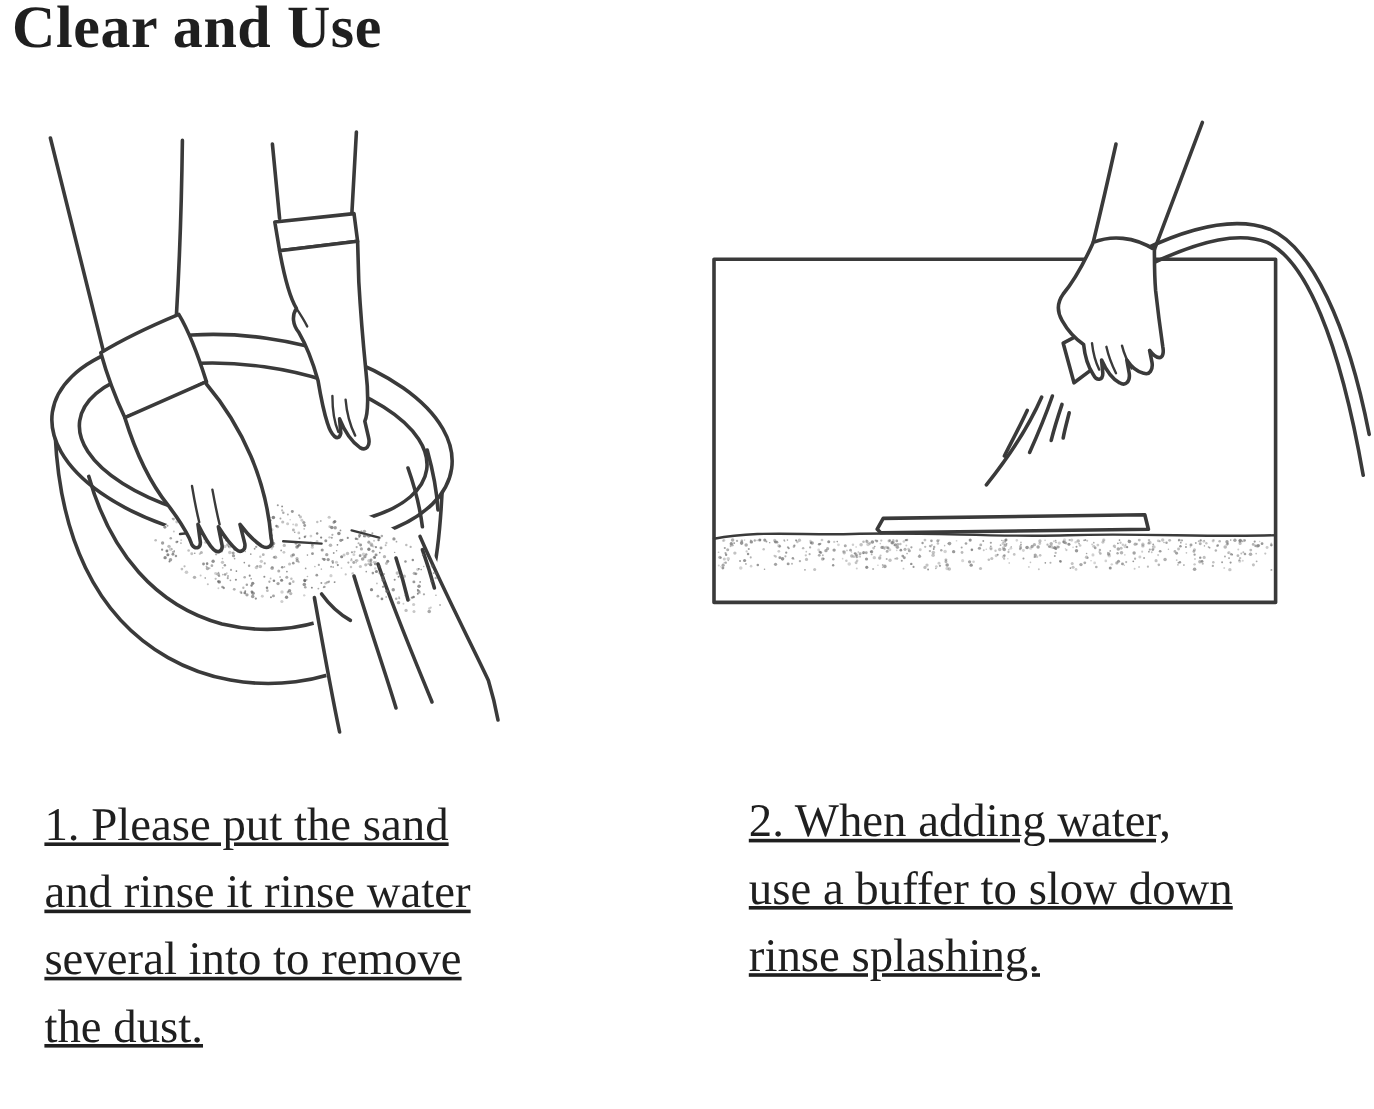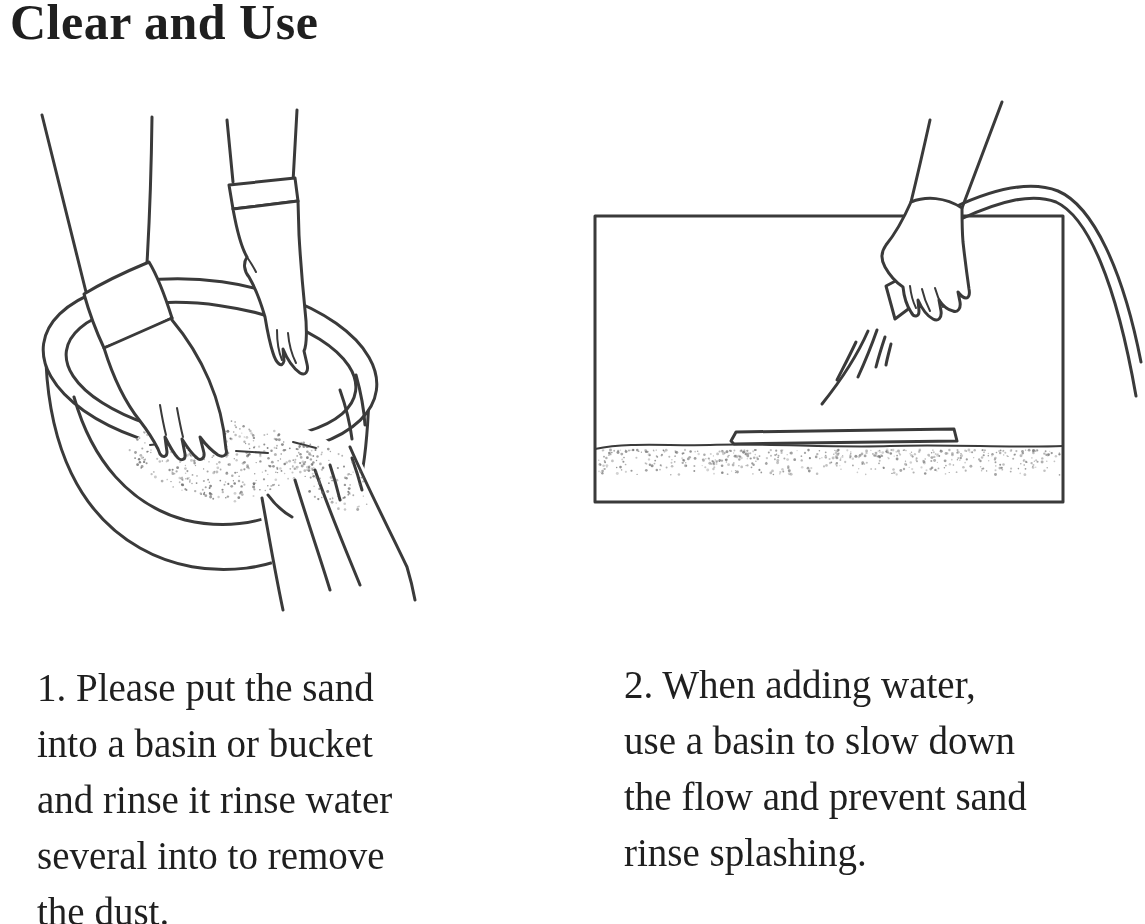--- a/index.html
+++ b/index.html
@@ -14,21 +14,21 @@
     font-size:50px;line-height:60px;font-weight:bold;color:var(--text);letter-spacing:.5px;
   }
   figure.illus{position:absolute;margin:0;padding:0;}
   .illus-left{left:0;top:105px;width:450px;height:510px;}
   .illus-right{left:570px;top:90px;width:575px;height:440px;}
   svg{display:block;}
   .ln{fill:none;stroke:var(--ink);stroke-width:3;stroke-linecap:round;stroke-linejoin:round;}
   .thin{stroke-width:2;}
   .fillw{fill:#ffffff;}
   .step{position:absolute;color:var(--text);font-size:39px;line-height:56px;}
-  .step p{margin:0;}
+  .step p{margin:0;text-decoration:underline;}
   .step-1{left:37px;top:660px;width:440px;}
   .step-2{left:624px;top:657px;width:500px;}
 </style>
 </head>
 <body>
 
 <div id="canvas">
 
   <h1 class="title">Clear and Use</h1>
 
@@ -1189,26 +1189,24 @@
         <path class="ln fillw" d="M341,112 C333,130 325,144 316,155 C311,162 311,170 315,177 C320,186 327,193 333,197 C334,207 337,216 341,222 C344,228 349,227 349,221 L348,210 C352,219 357,226 363,229 C368,232 372,228 371,221 L369,210 C373,216 378,220 383,221 C388,223 391,218 390,212 L388,202 C391,206 394,208 396,208 C399,208 400,204 399,199 C397,185 395,170 393,152 C392,140 392,128 392,118 C375,107 356,106 341,112 Z"></path>
         <path class="ln thin" d="M340,196 C341,205 343,212 346,218"></path>
         <path class="ln thin" d="M352,199 C354,208 357,215 360,221"></path>
         <path class="ln thin" d="M365,198 C367,206 370,212 373,217"></path>
       </g>
     </svg>
   </figure>
 
   <div class="step step-1">
     <p>1. Please put the sand</p>
-    <p>into a basin or bucket</p>
     <p>and rinse it rinse water</p>
     <p>several into to remove</p>
     <p>the dust.</p>
   </div>
 
   <div class="step step-2">
     <p>2. When adding water,</p>
-    <p>use a basin to slow down</p>
-    <p>the flow and prevent sand</p>
+    <p>use a buffer to slow down</p>
     <p>rinse splashing.</p>
   </div>
 
 </div>
 
 </body></html>

